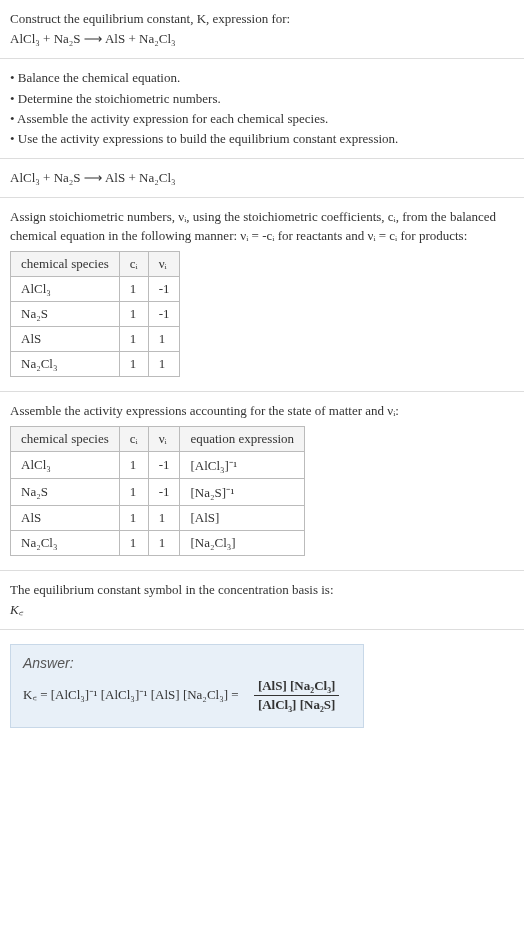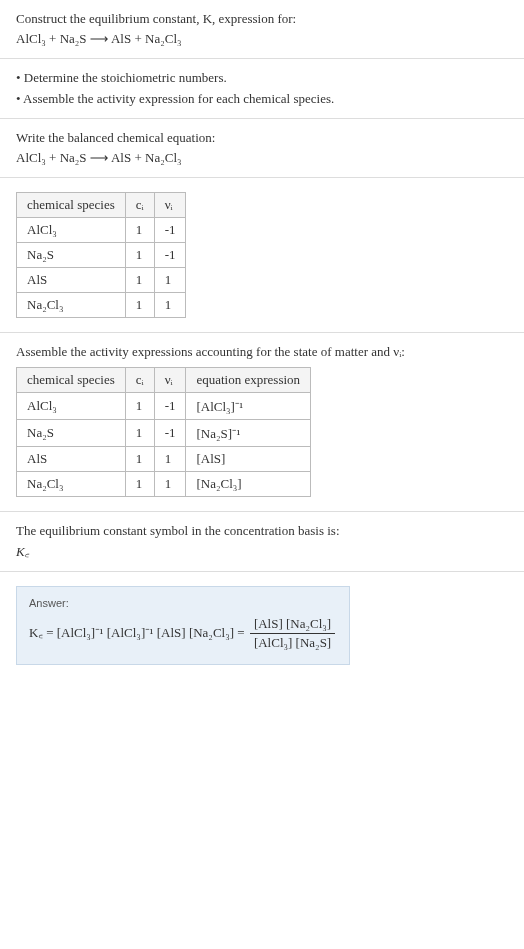--- a/index.html
+++ b/index.html
@@ -5,21 +5,21 @@
   body {
     margin: 0;
     padding: 0;
     font-family: Georgia, 'Times New Roman', serif;
     font-size: 13px;
     color: #333;
     background: #fff;
     width: 524px;
   }
   .section {
-    padding: 8px 16px;
+    padding: 8px 10px;
     border-bottom: 1px solid #ddd;
   }
   .section.no-border {
     border-bottom: none;
   }
   .line {
     margin: 2px 0;
     line-height: 1.4;
   }
   .eq {
@@ -42,29 +42,31 @@
   }
   .answer-box {
     background: #e8f0f8;
     border: 1px solid #c8d8e8;
     padding: 10px 12px;
     margin: 6px 0;
     display: inline-block;
   }
   .answer-label {
     font-family: Arial, sans-serif;
-    font-size: 11px;
+    font-size: 14px;
     color: #555;
     margin-bottom: 6px;
+    font-style: italic;
   }
   .frac {
     display: inline-block;
     vertical-align: middle;
     text-align: left;
-    margin: 0 2px;
+    margin: 0 12px;
+    font-weight: bold;
   }
   .frac .num {
     display: block;
     border-bottom: 1px solid #333;
     padding: 0 4px;
   }
   .frac .den {
     display: block;
     padding: 0 4px;
   }
@@ -74,30 +76,32 @@
 <body>
 
 <div class="section">
   <div class="line">
     <span>Construct the equilibrium constant, K, expression for:</span>
   </div>
   <div class="line eq">AlCl₃ + Na₂S ⟶ AlS + Na₂Cl₃</div>
 </div>
 
 <div class="section">
+  <div class="line">• Balance the chemical equation.</div>
   <div class="line">• Determine the stoichiometric numbers.</div>
   <div class="line">• Assemble the activity expression for each chemical species.</div>
+  <div class="line">• Use the activity expressions to build the equilibrium constant expression.</div>
 </div>
 
 <div class="section">
-  <div class="line">Write the balanced chemical equation:</div>
   <div class="line eq">AlCl₃ + Na₂S ⟶ AlS + Na₂Cl₃</div>
 </div>
 
 <div class="section">
+  <div class="line">Assign stoichiometric numbers, νᵢ, using the stoichiometric coefficients, cᵢ, from the balanced chemical equation in the following manner: νᵢ = -cᵢ for reactants and νᵢ = cᵢ for products:</div>
   <table>
     <tbody>
         <tr>
       <th>chemical species</th>
       <th>cᵢ</th>
       <th>νᵢ</th>
     </tr>
     <tr>
       <td>AlCl₃</td>
       <td>1</td>

